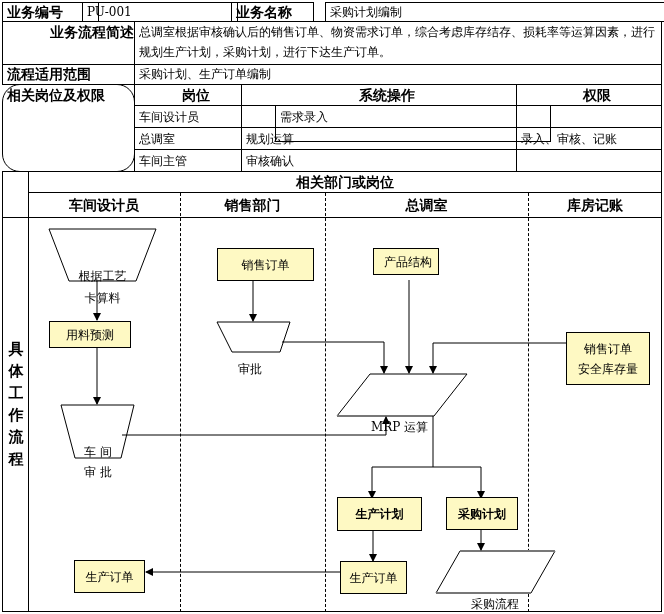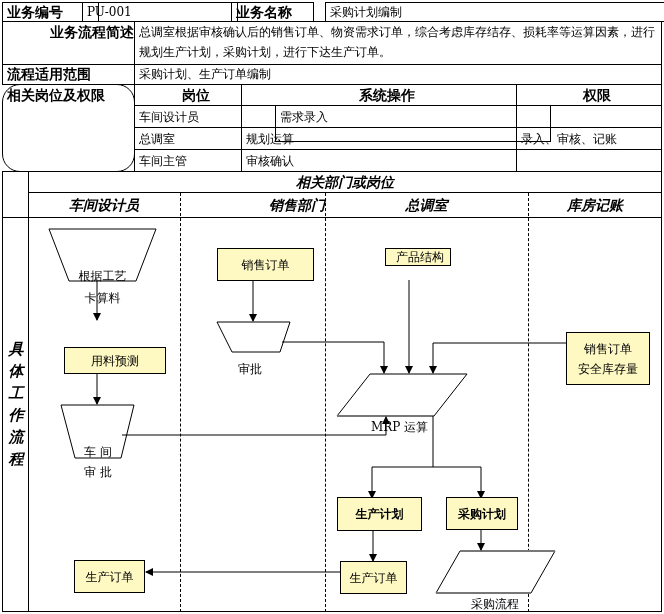--- a/index.html
+++ b/index.html
@@ -1,18 +1,18 @@
 <!DOCTYPE html>
 <html><head>
 <meta charset="utf-8">
 <style>
   html, body { margin:0; padding:0; background:#fff; }
   body { width:664px; height:614px; position:relative; overflow:hidden;
          font-family:"DejaVu Sans", sans-serif; color:#000; }
-  .abs { position:absolute; box-sizing:border-box;font-style:italic; }
+  .abs { position:absolute; box-sizing:border-box; }
   .cell { position:absolute; box-sizing:border-box; border:1px solid #000;
           font-size:12px; line-height:22px; padding-left:4px; white-space:nowrap; overflow:hidden; }
   .b { font-weight:bold; font-size:14px; }
   .c { text-align:center; padding-left:16px; }
   .vl { position:absolute; width:0; border-left:1px solid #000; }
   .hl { position:absolute; height:0; border-top:1px solid #000; }
   .dl { position:absolute; width:0; border-left:1px dashed #000; }
   .box { position:absolute; box-sizing:border-box; border:1px solid #000; background:#fef9c3;
          font-size:12px; display:flex; align-items:center; justify-content:center; text-align:center; line-height:24px; }
   .shape-text { position:absolute; font-size:12px; text-align:center; line-height:24px;margin-top:32px; }
@@ -66,21 +66,21 @@
   <div>作</div>
   <div>流</div>
   <div>程</div>
 </div>
 
 <div class="dl" style="left:180px;top:193px;height:419px;"></div>
 <div class="dl" style="left:325px;top:193px;height:419px;"></div>
 <div class="dl" style="left:528px;top:193px;height:419px;"></div>
 
 <div class="abs b" style="left:28px;top:193px;width:152px;line-height:24px;text-align:center;">车间设计员</div>
-<div class="abs b" style="left:180px;top:193px;width:145px;line-height:24px;text-align:right;">销售部门</div>
+<div class="abs b" style="left:180px;top:193px;width:145px;line-height:24px;text-align:center;">销售部门</div>
 <div class="abs b" style="left:325px;top:193px;width:203px;line-height:24px;text-align:center;">总调室</div>
 <div class="abs b" style="left:528px;top:193px;width:134px;line-height:24px;text-align:center;">库房记账</div>
 
 <svg width="664" height="614">
   <defs>
     <marker id="ah" markerWidth="8" markerHeight="8" refX="7" refY="4" orient="auto">
       <path d="M0,0 L8,4 L0,8 z" fill="#000"></path>
     </marker>
   </defs>
 
@@ -111,30 +111,30 @@
     <line x1="373" y1="530" x2="373" y2="561" marker-end="url(#ah)"></line>
     <line x1="481" y1="530" x2="481" y2="550" marker-end="url(#ah)"></line>
     <line x1="340" y1="572" x2="146" y2="572" marker-end="url(#ah)"></line>
   </g>
 </svg>
 
 <div class="shape-text" style="left:69px;top:233px;width:67px;line-height:22px;">
   <div>根据工艺</div>
   <div>卡算料</div>
 </div>
-<div class="box" style="left:64px;top:321px;width:102px;height:27px;margin-top:26px;">用料预测</div>
+<div class="box" style="left:49px;top:321px;width:82px;height:27px;">用料预测</div>
 <div class="shape-text" style="left:68px;top:410px;width:60px;line-height:20px;">
   <div>车 间</div>
   <div>审 批</div>
 </div>
 
 <div class="box" style="left:217px;top:248px;width:97px;height:33px;">销售订单</div>
 <div class="shape-text" style="left:226px;top:325px;width:48px;">审批</div>
 
-<div class="box" style="left:373px;top:248px;width:66px;height:18px;justify-content:flex-start;padding-left:10px;margin-left:12px;">产品结构</div>
+<div class="box" style="left:373px;top:248px;width:66px;height:27px;justify-content:flex-start;padding-left:10px;">产品结构</div>
 <div class="shape-text" style="left:352px;top:383px;width:95px;font-family:'DejaVu Serif',serif;">MRP 运算</div>
 
 <div class="box" style="left:566px;top:332px;width:84px;height:53px;line-height:20px;flex-direction:column;">
   <div>销售订单</div>
   <div>安全库存量</div>
 </div>
 
 <div class="box" style="left:337px;top:497px;width:85px;height:34px;font-weight:bold;">生产计划</div>
 <div class="box" style="left:446px;top:497px;width:72px;height:33px;font-weight:bold;">采购计划</div>
 

